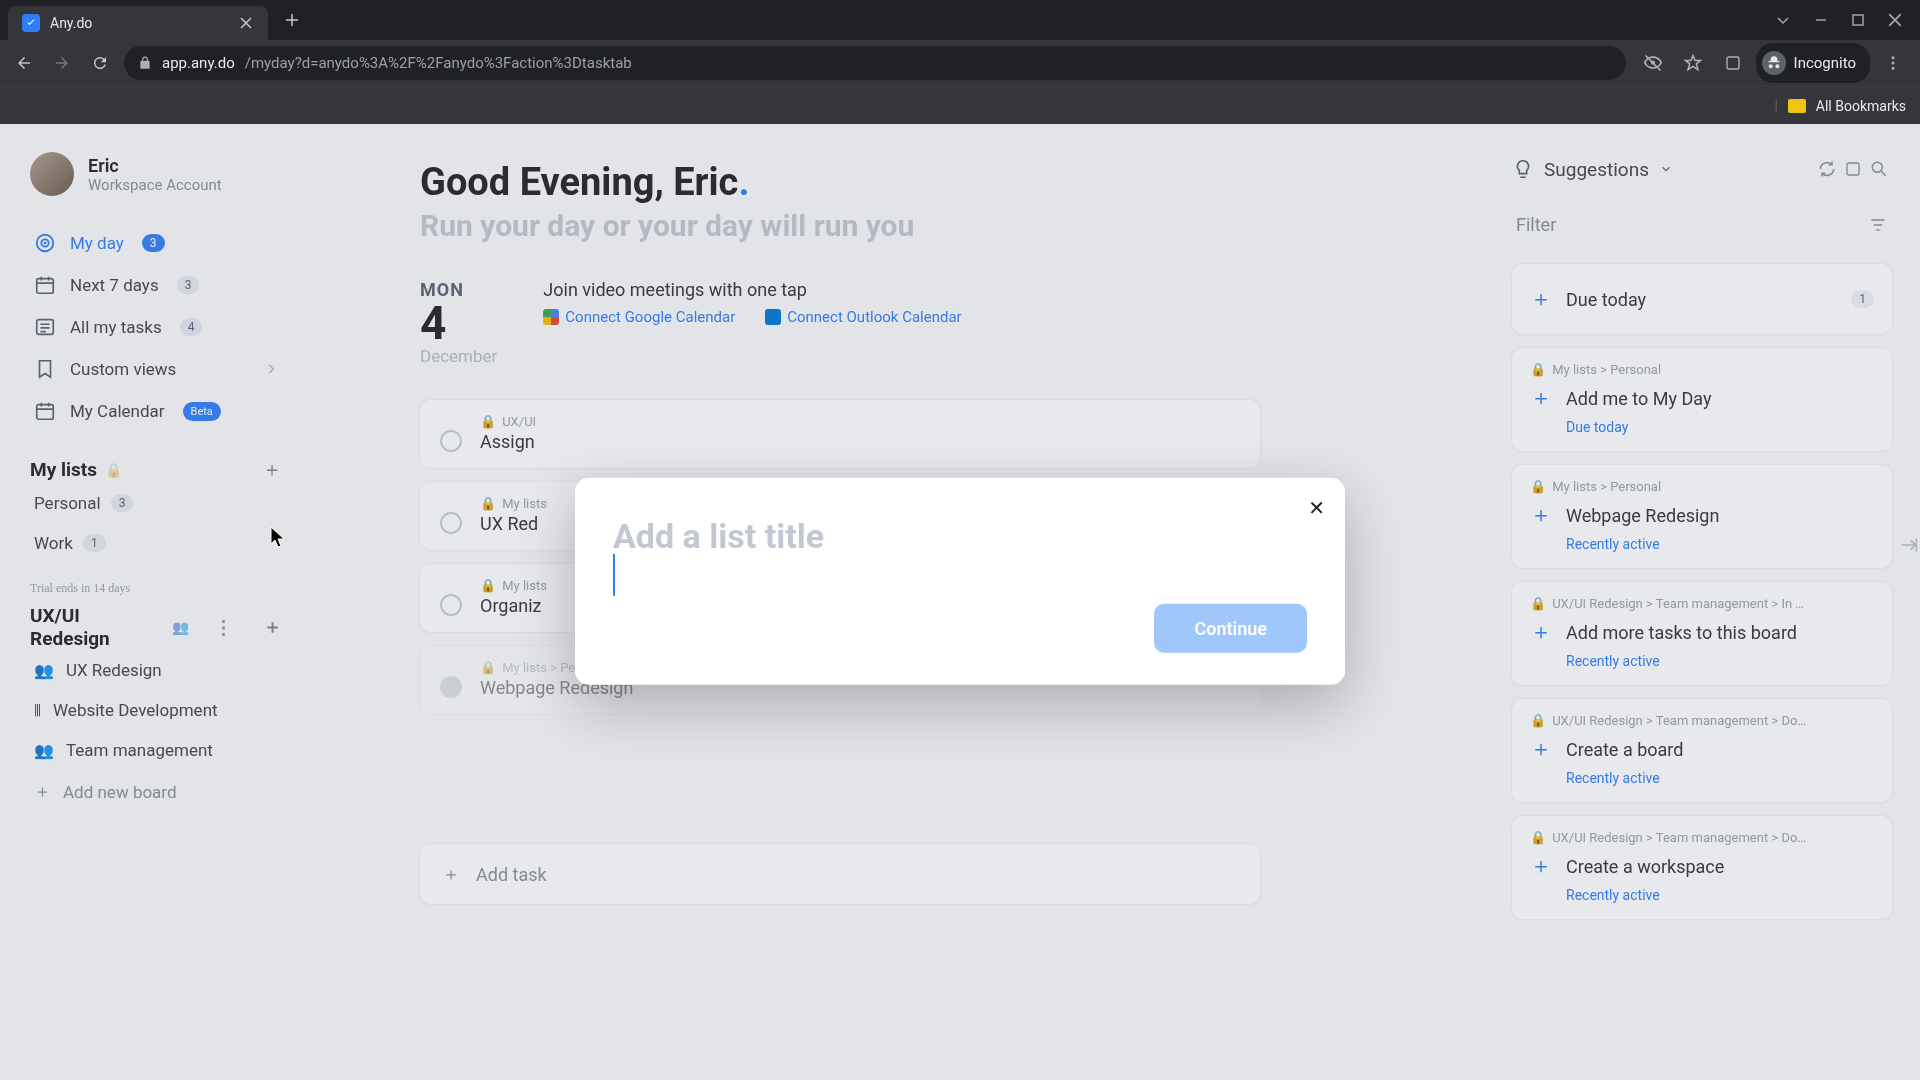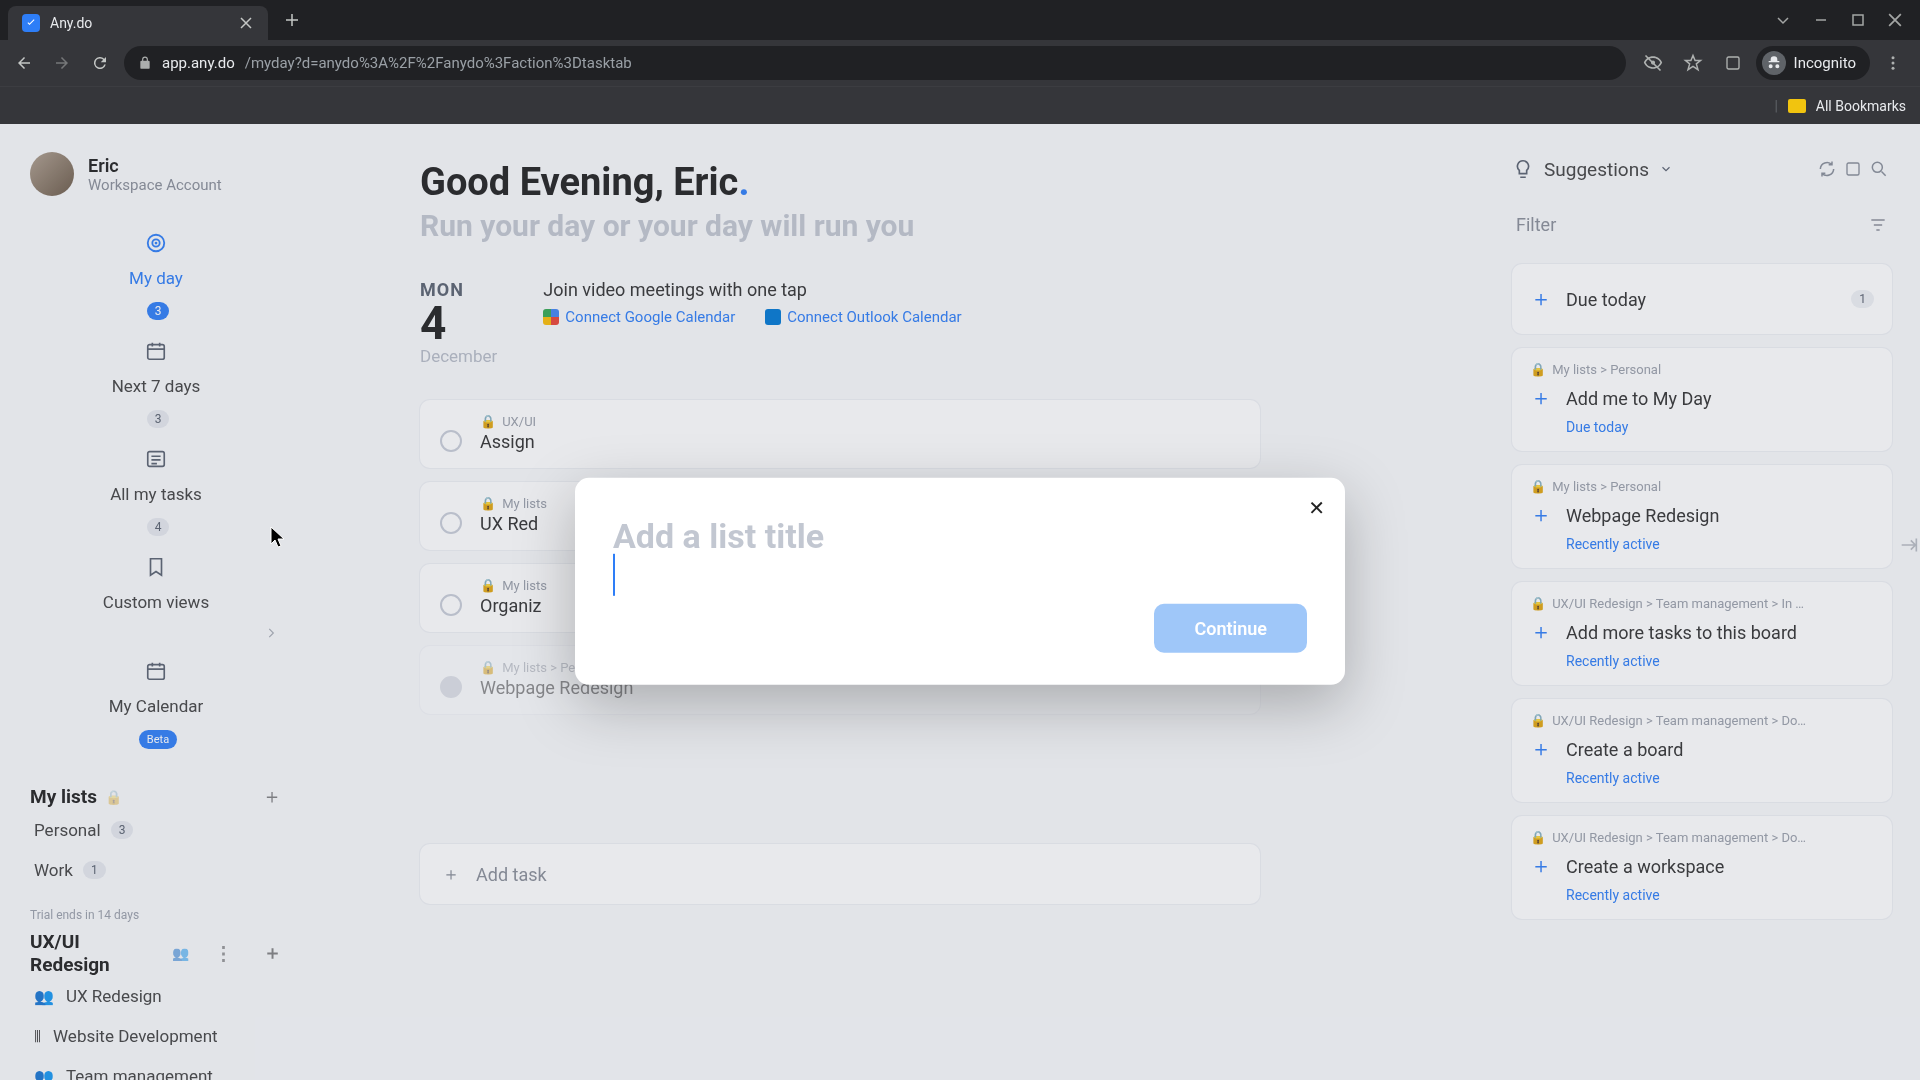--- a/index.html
+++ b/index.html
@@ -18,52 +18,52 @@
 
 .addr-row { height: 46px; background: #35363a; display: flex; align-items: center; gap: 10px; padding: 0 10px; }
 .nav-ico { width: 28px; height: 28px; display:flex; align-items:center; justify-content:center; cursor:pointer; }
 .nav-ico.disabled { opacity:.45; cursor:default; }
 .url-bar { flex: 1; height: 34px; background: #202124; border-radius: 17px; display: flex; align-items: center; gap: 10px; padding: 0 14px; font-size: 15px; }
 .url-bar .lock { opacity:.85; }
 .url-bar .host { color: #e8eaed; }
 .url-bar .path { color: #9aa0a6; }
 .addr-right { display:flex; align-items:center; gap: 6px; }
 .addr-right .ico { width: 34px; height: 34px; display:flex; align-items:center; justify-content:center; cursor:pointer; opacity:.85; }
-.incog-pill { display:flex; align-items:center; gap:8px; background:#202124; border-radius: 17px; height: 34px; padding: 0 14px 0 6px; font-size: 15px; }
+.incog-pill { display:flex; align-items:center; gap:8px; background:#202124; border-radius: 17px; height: 40px; padding: 0 14px 0 6px; font-size: 15px; }
 .incog-pill .hat { width:24px; height:24px; background:#5f6368; border-radius:50%; display:flex; align-items:center; justify-content:center; }
 
 .bm-row { height: 38px; background: #35363a; display:flex; align-items:center; justify-content:flex-end; padding: 0 14px; gap: 10px; font-size: 14px; border-top: 1px solid rgba(255,255,255,.04); }
 .bm-row .folder { width:18px; height:14px; background:#f1c40f; border-radius:2px; }
 
 
 .viewport { position: relative; width: 1920px; height: calc(1080px - 40px - 46px - 38px); }
 .app { width: 100%; height: 100%; background: #f8f9fb; color: #333; display: flex; }
 .sidebar { width: 300px; padding: 28px 18px 10px 30px; }
 .profile { display:flex; align-items:center; gap: 14px; margin-bottom: 26px; }
 .avatar { width: 44px; height: 44px; border-radius: 50%; background: linear-gradient(135deg,#b0a090,#6b5a48); background-size:cover; }
 .profile .name { font-size: 18px; font-weight:600; color:#222; }
 .profile .sub { font-size: 15px; color: #8a8f99; }
 
-.nav-item { display:flex; align-items:center; gap: 14px; padding: 10px 4px; font-size: 17px; color:#444; cursor:pointer; border-radius:6px;flex-direction:column; }
+.nav-item { display:flex; align-items:center; gap: 14px; padding: 10px 4px; font-size: 17px; color:#444; cursor:pointer; border-radius:6px; }
 .nav-item.active { color: #2e7ef7; }
 .nav-item .ic { width:22px; height:22px; display:flex; align-items:center; justify-content:center; }
 .count-pill { margin-left: 4px; background:#e5e8ee; color:#5a6270; font-size:12px; border-radius: 10px; padding: 2px 8px; }
 .count-pill.blue { background:#2e7ef7; color:#fff; }
 .beta-pill { background:#2e7ef7; color:#fff; font-size:11px; border-radius:10px; padding: 3px 8px; margin-left:4px; }
 .nav-item .chev { margin-left:auto; opacity:.5; }
 
 .section-title { margin-top: 24px; display:flex; align-items:center; gap:8px; }
 .section-title .t { font-size:19px; font-weight:700; color:#222; }
 .section-title .lockic { opacity:.4; font-size:14px; }
 .section-title .plus { margin-left:auto; cursor:pointer; opacity:.6; font-size:20px; }
 
 .list-item { display:flex; align-items:center; gap:10px; padding: 10px 4px; font-size:17px; color:#444; cursor:pointer; }
 .list-item .cnt { background:#e5e8ee; color:#5a6270; font-size:12px; border-radius:10px; padding:2px 8px; }
 
-.trial { font-size:12px; color:#9ba0ab; margin: 18px 0 8px; }
+.trial { font-size:12px; color:#9ba0ab; margin: 18px 0 8px; font-family: Liberation Serif, serif; }
 
 .ws-title { display:flex; align-items:center; gap:24px; font-size:19px; font-weight:700; color:#222; }
 .ws-title .people { opacity:.55; font-size:14px; }
 .ws-title .dots { opacity:.45; cursor:pointer; }
 .ws-title .plus { cursor:pointer; opacity:.55; margin-left:6px; }
 
 .board-item { display:flex; align-items:center; gap:12px; padding: 10px 4px; font-size:17px; color:#444; cursor:pointer; }
 .board-item .emo { font-size:16px; }
 .add-board { color:#8a8f99; }
 

